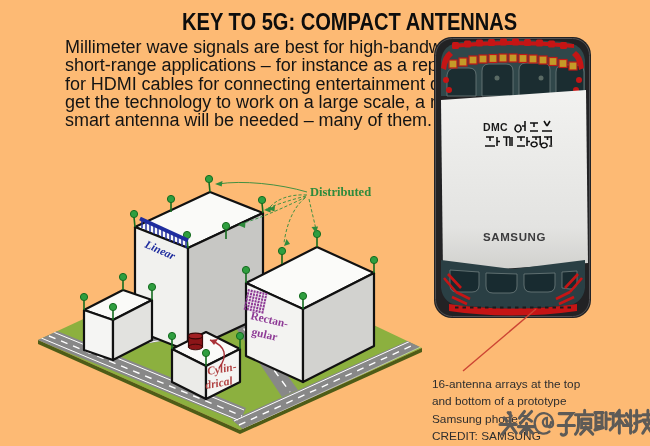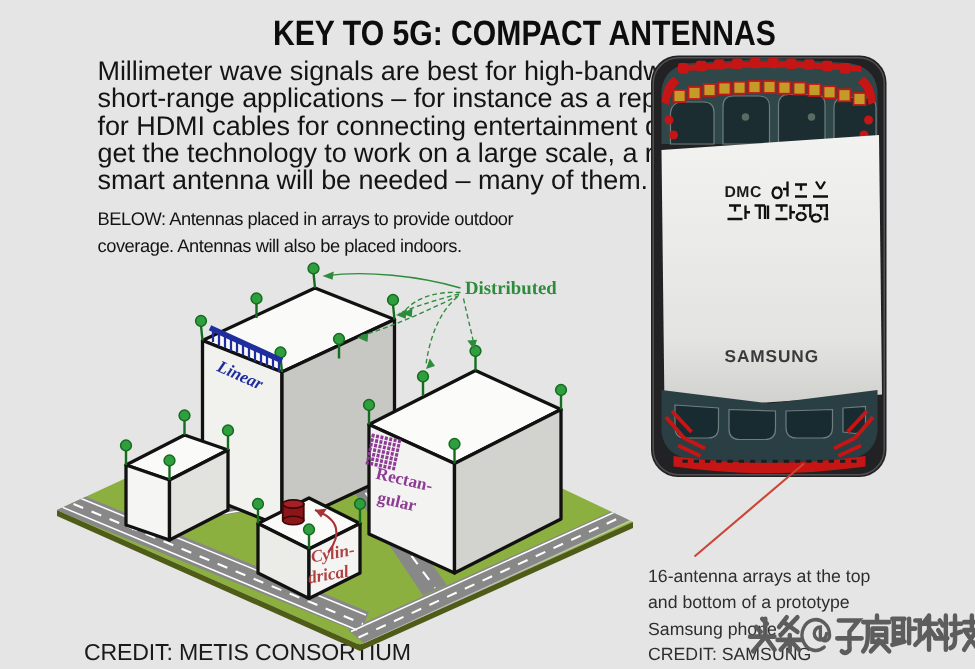--- a/index.html
+++ b/index.html
@@ -1,31 +1,29 @@
 <!DOCTYPE html>
 <html><head>
 <meta charset="utf-8">
 <style>
 html,body{margin:0;padding:0}
-#page{position:relative;width:650px;height:446px;background:#e5e5e5;overflow:hidden;
+#page{position:relative;width:650px;height:446px;background:#fdba74;overflow:hidden;
   font-family:"Liberation Sans",sans-serif;color:#111}
 .abs{position:absolute}
 #title{left:182px;top:8.5px;font-size:23.5px;font-weight:bold;letter-spacing:0;color:#0d0d0d;transform:scaleX(0.855);transform-origin:0 0;white-space:nowrap}
 #para1{left:65px;top:38px;white-space:nowrap;font-size:18px;letter-spacing:-.05px;line-height:18.3px;color:#141414}
 #para2{left:65px;top:137px;white-space:nowrap;font-size:12.2px;letter-spacing:-.3px;line-height:18.3px;color:#141414}
 #creditm{left:56px;top:427px;font-size:15.4px;letter-spacing:-.1px;color:#1a1a1a}
 #caption{left:432px;top:376px;font-size:11.8px;line-height:17.4px;color:#2e2e2e}
 </style>
 </head>
 <body>
 <div id="page">
   <div class="abs" id="title">KEY TO 5G: COMPACT ANTENNAS</div>
   <div class="abs" id="para1">Millimeter wave signals are best for high-bandwidth,<br>short-range applications – for instance as a replacement<br>for HDMI cables for connecting entertainment devices. To<br>get the technology to work on a large scale, a new kind of<br>smart antenna will be needed – many of them.</div>
-  <div class="abs" id="para2">BELOW: Antennas placed in arrays to provide outdoor<br>coverage. Antennas will also be placed indoors.</div>
-  <div class="abs" id="creditm">CREDIT: METIS CONSORTIUM</div>
   <div class="abs" id="caption">16-antenna arrays at the top<br>and bottom of a prototype<br>Samsung phone.<br>CREDIT: SAMSUNG</div>
 
   <svg class="abs" style="left:0;top:0" width="650" height="446" viewBox="0 0 650 446">
     <defs>
       <clipPath id="gclip">
           <polygon points="38,340 224,254 422,348 240,430"></polygon>
         </clipPath>
       <linearGradient id="lblg" x1="0" y1="0" x2="0" y2="1">
         <stop offset="0" stop-color="#f2f2f0"></stop>
         <stop offset="0.75" stop-color="#e3e3e1"></stop>

